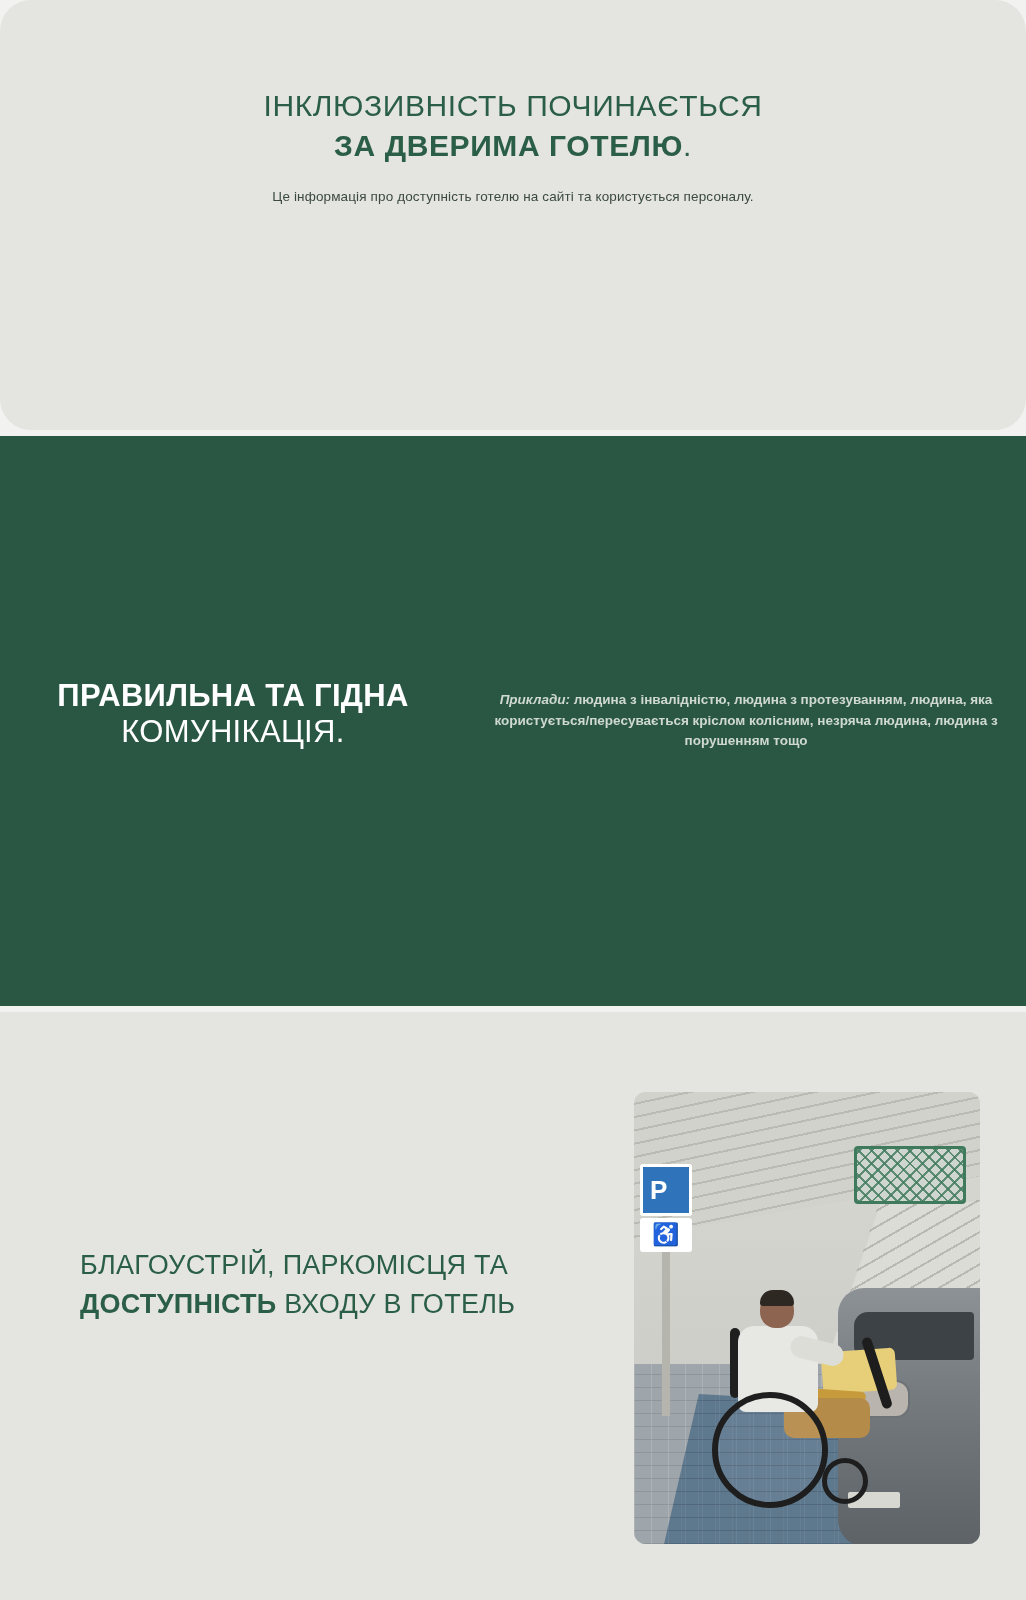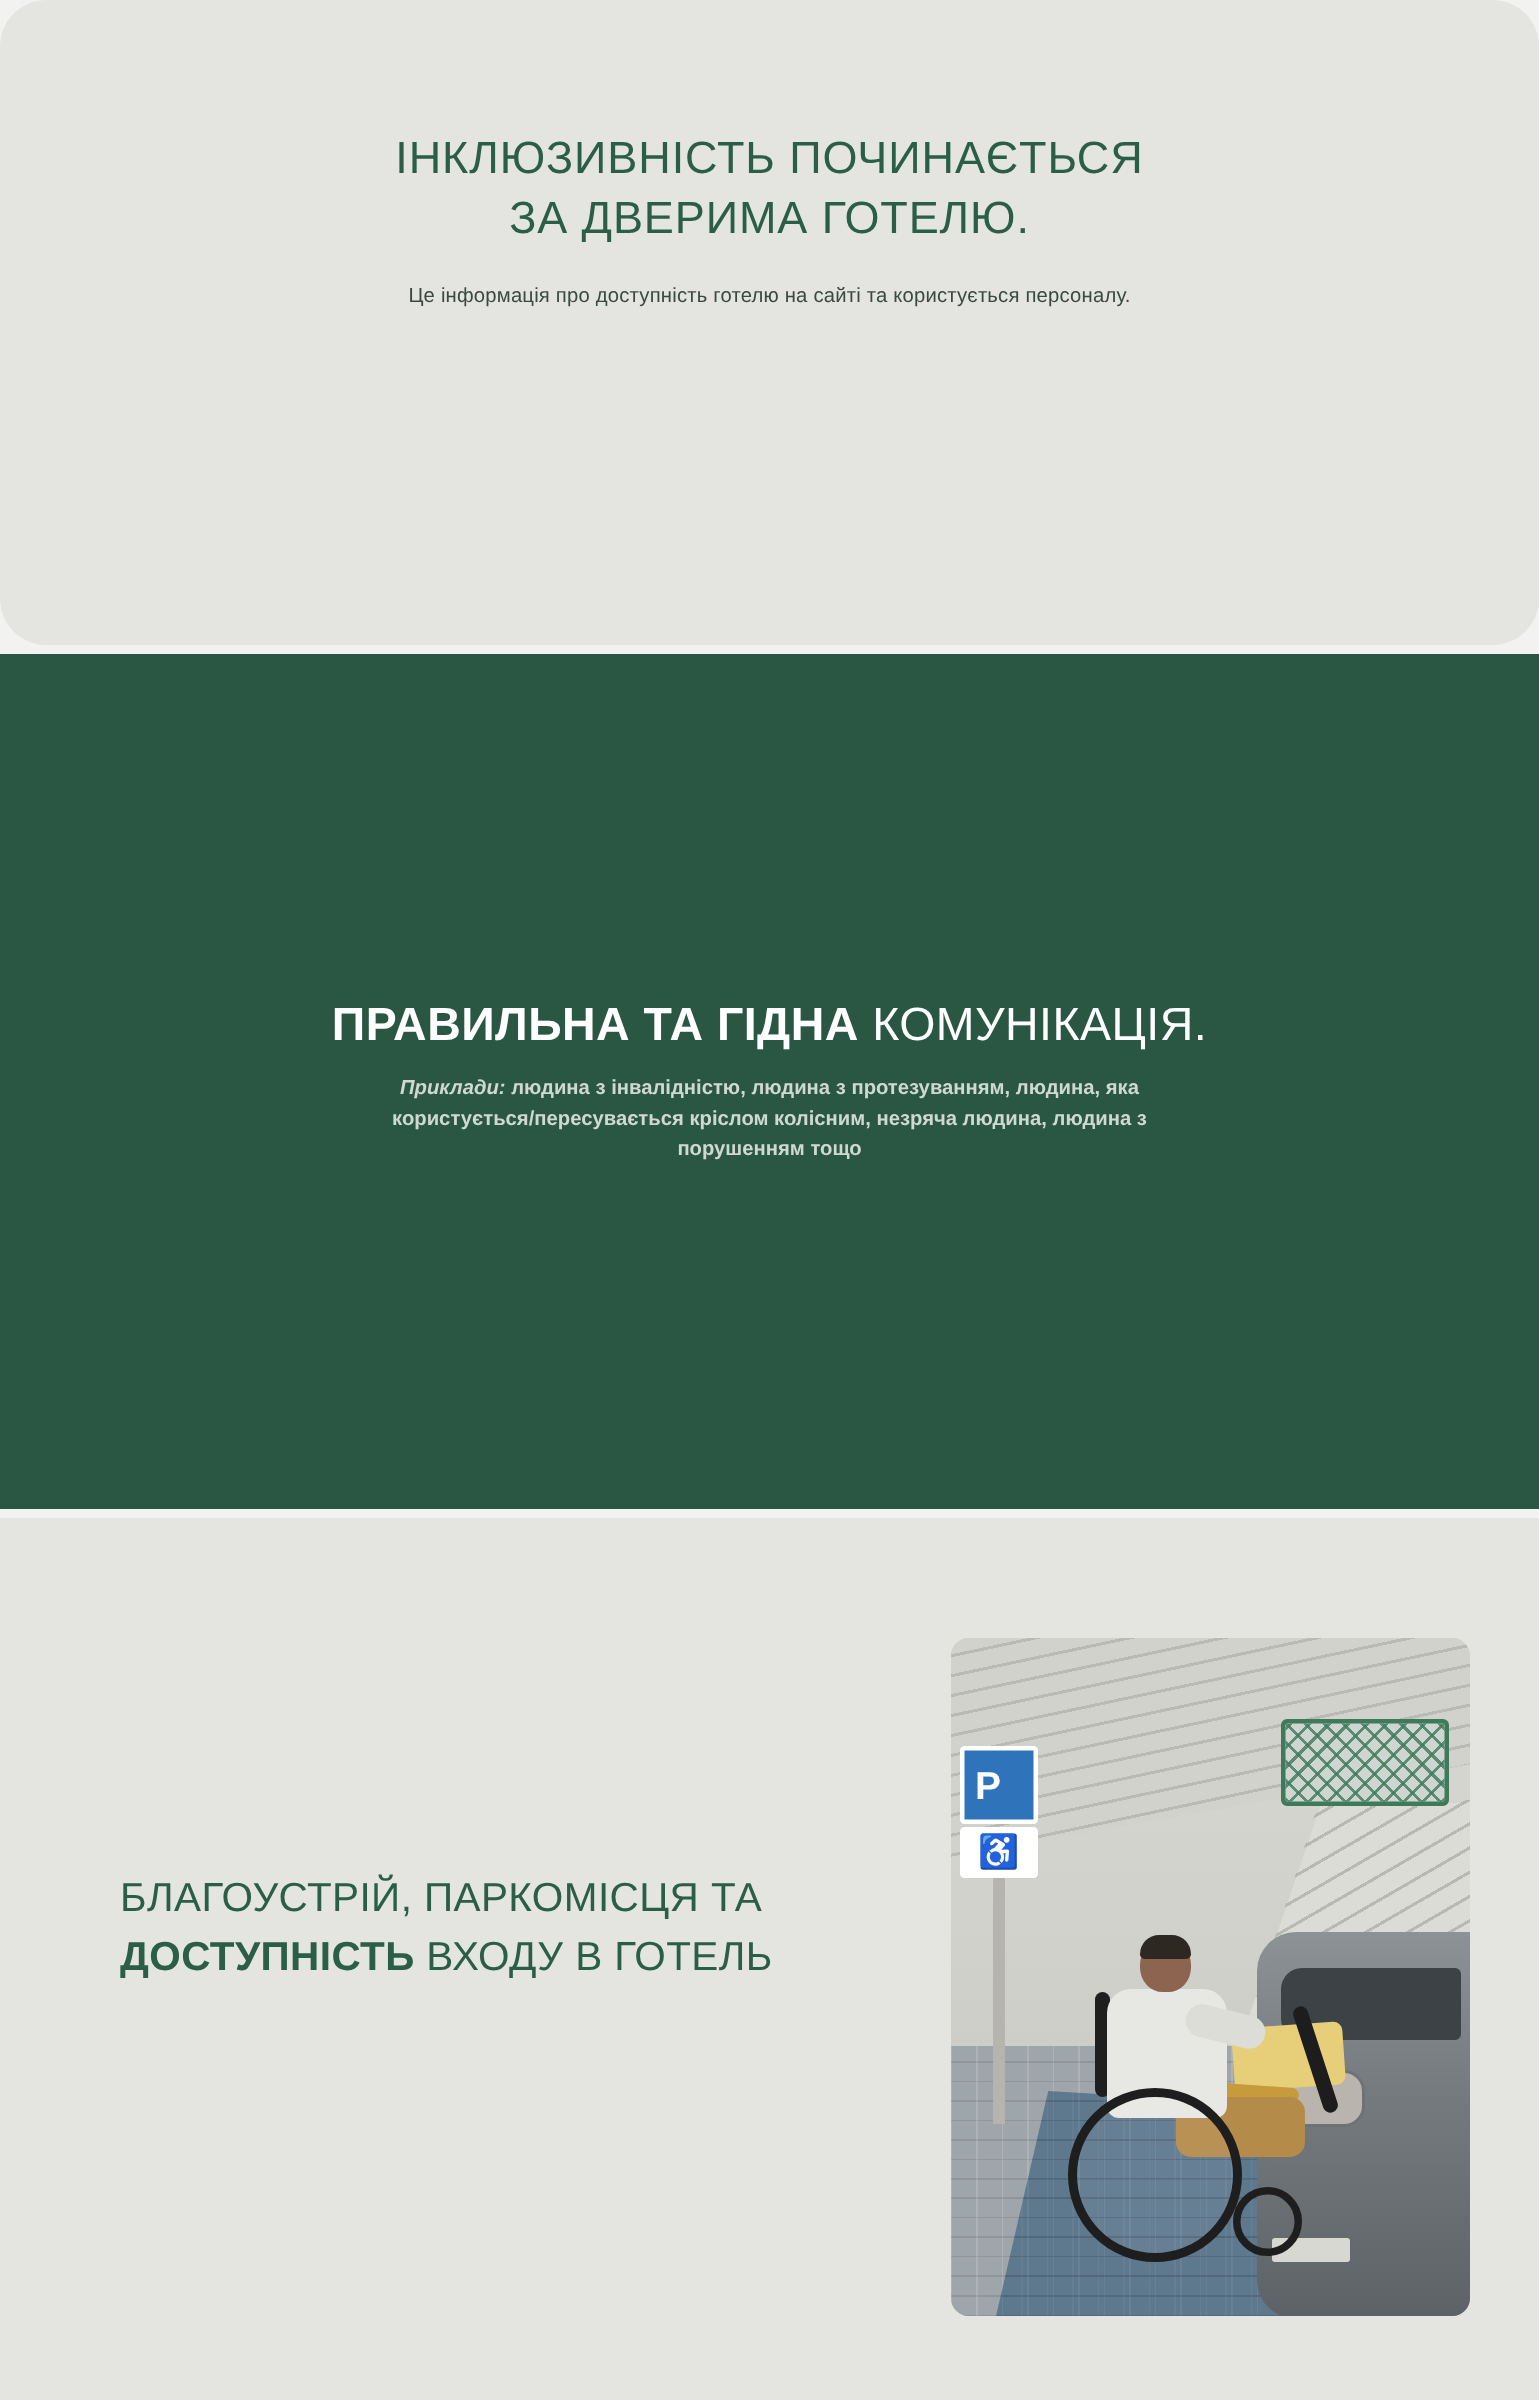--- a/index.html
+++ b/index.html
@@ -31,39 +31,39 @@
   .s1-title {
     color: #2b5e46;
     font-size: 30px;
     letter-spacing: 0.02em;
     line-height: 1.32;
     font-weight: 400;
     margin: 0 auto;
     max-width: 820px;
   }
   .s1-title .bold {
-    font-weight: 400;
+    font-weight: 700;
   }
   .s1-sub {
     margin: 22px auto 0;
     color: #3b4a41;
     font-size: 13.5px;
     letter-spacing: 0.01em;
     font-weight: 400;
     max-width: 760px;
     line-height: 1.5;
   }
 
   
   .slide-two {
     background: #2a5744;
     height: 570px;
     box-sizing: border-box;
     display: flex;
-    flex-direction: column;
+    flex-direction: row;
     align-items: center;
     justify-content: center;
     text-align: center;
     margin-top: 6px;
   }
   .s2-title {
     color: #ffffff;
     font-size: 31px;
     font-weight: 400;
     letter-spacing: 0.01em;

